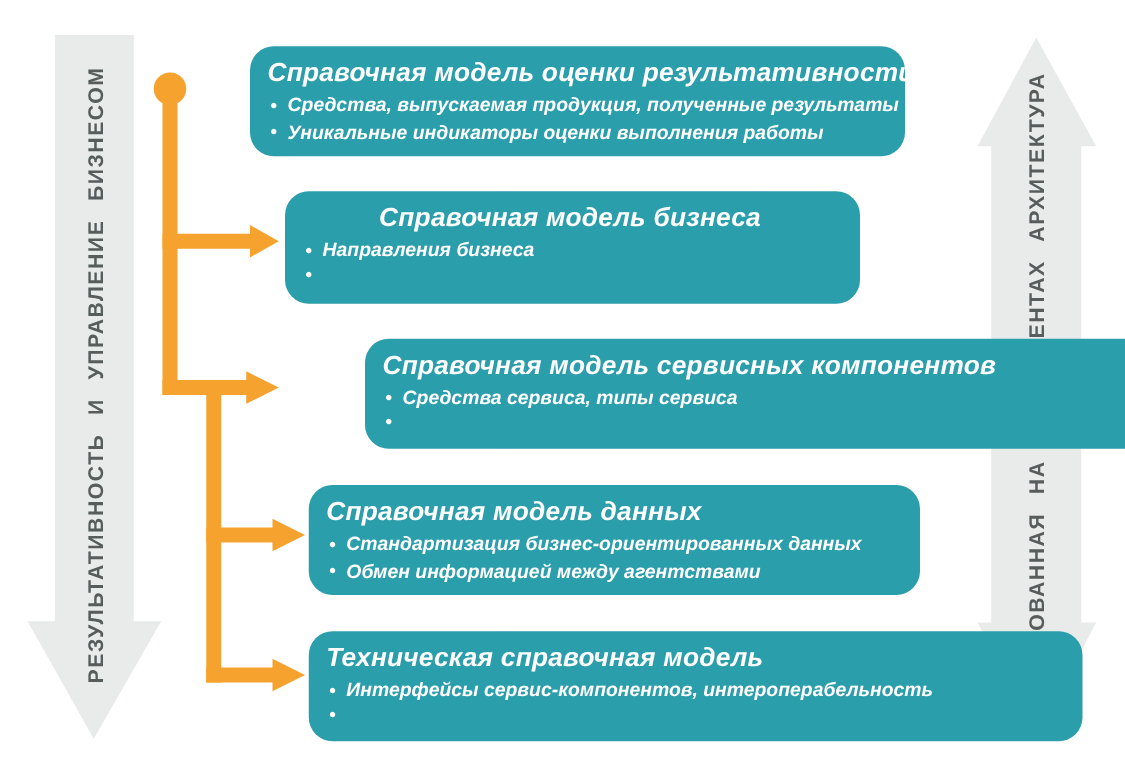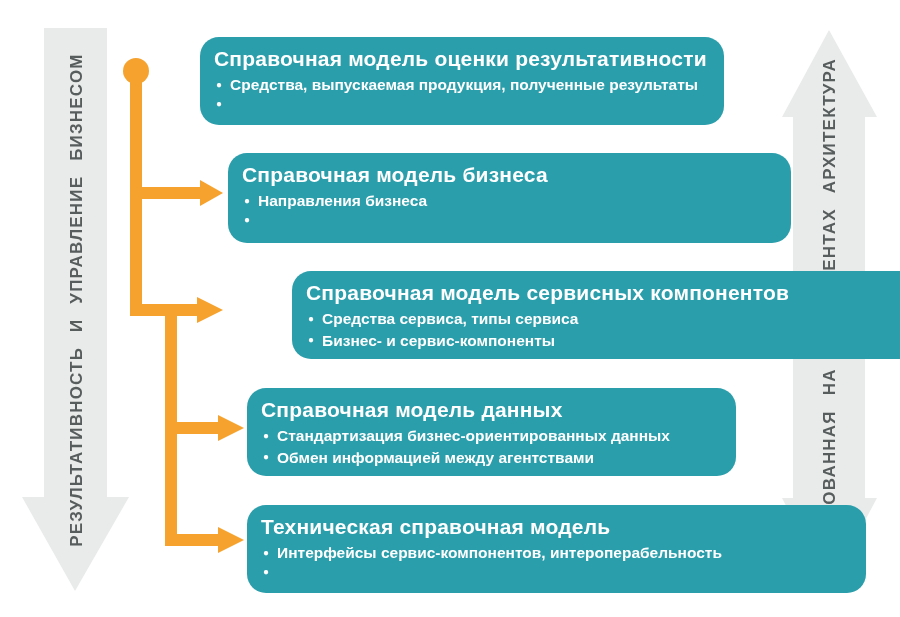--- a/index.html
+++ b/index.html
@@ -5,21 +5,21 @@
   html,body { margin:0; padding:0; background:#ffffff; }
   .canvas {
     position:relative; width:900px; height:617px; background:#ffffff;
     overflow:hidden; font-family:"Liberation Sans", sans-serif;
   }
   .overlay { position:absolute; left:0; top:0; width:900px; height:617px; }
 
   
   .model-box {
     position:absolute; background:#2B9EAB; border-radius:19px;
-    color:#ffffff; box-sizing:border-box; padding:9px 18px 8px 14px;
+    color:#ffffff; box-sizing:border-box; padding:9px 18px 8px 14px;font-style:italic;
   }
   .box-title {
     font-size:21px; font-weight:bold; letter-spacing:0.2px;
     margin:1px 0 5px 0; line-height:1.15; white-space:nowrap;
   }
   .bullet {
     display:flex; align-items:center; gap:8px;
     font-size:15.5px; font-weight:bold; line-height:1.0;
     margin:6px 0 0 2px; white-space:nowrap;
   }
@@ -61,43 +61,43 @@
   <div class="v-label" style="left:830px; top:302px;">ОСНОВАННАЯ НА КОМПОНЕНТАХ АРХИТЕКТУРА</div>
 
   <div class="model-box" style="left:200px; top:37px; width:524px; height:88px;">
     <div class="box-title">Справочная модель оценки результативности</div>
     <div class="bullet">
       <span class="dot">●</span>
       <span>Средства, выпускаемая продукция, полученные результаты</span>
     </div>
     <div class="bullet">
       <span class="dot">●</span>
+      <span>Уникальные индикаторы оценки выполнения работы</span>
     </div>
   </div>
 
-  <div class="model-box" style="left:228px; top:153px; width:563px; height:90px;">
+  <div class="model-box" style="left:228px; top:153px; width:460px; height:90px;text-align:center;">
     <div class="box-title">Справочная модель бизнеса</div>
     <div class="bullet">
       <span class="dot">●</span>
       <span>Направления бизнеса</span>
     </div>
     <div class="bullet">
       <span class="dot">●</span>
     </div>
   </div>
 
   <div class="model-box" style="left:247px; top:271px; width:629px; height:88px;margin-left:45px;">
     <div class="box-title">Справочная модель сервисных компонентов</div>
     <div class="bullet">
       <span class="dot">●</span>
       <span>Средства сервиса, типы сервиса</span>
     </div>
     <div class="bullet">
       <span class="dot">●</span>
-      <span>Бизнес- и сервис-компоненты</span>
     </div>
   </div>
 
   <div class="model-box" style="left:247px; top:388px; width:489px; height:88px;">
     <div class="box-title">Справочная модель данных</div>
     <div class="bullet">
       <span class="dot">●</span>
       <span>Стандартизация бизнес-ориентированных данных</span>
     </div>
     <div class="bullet">

